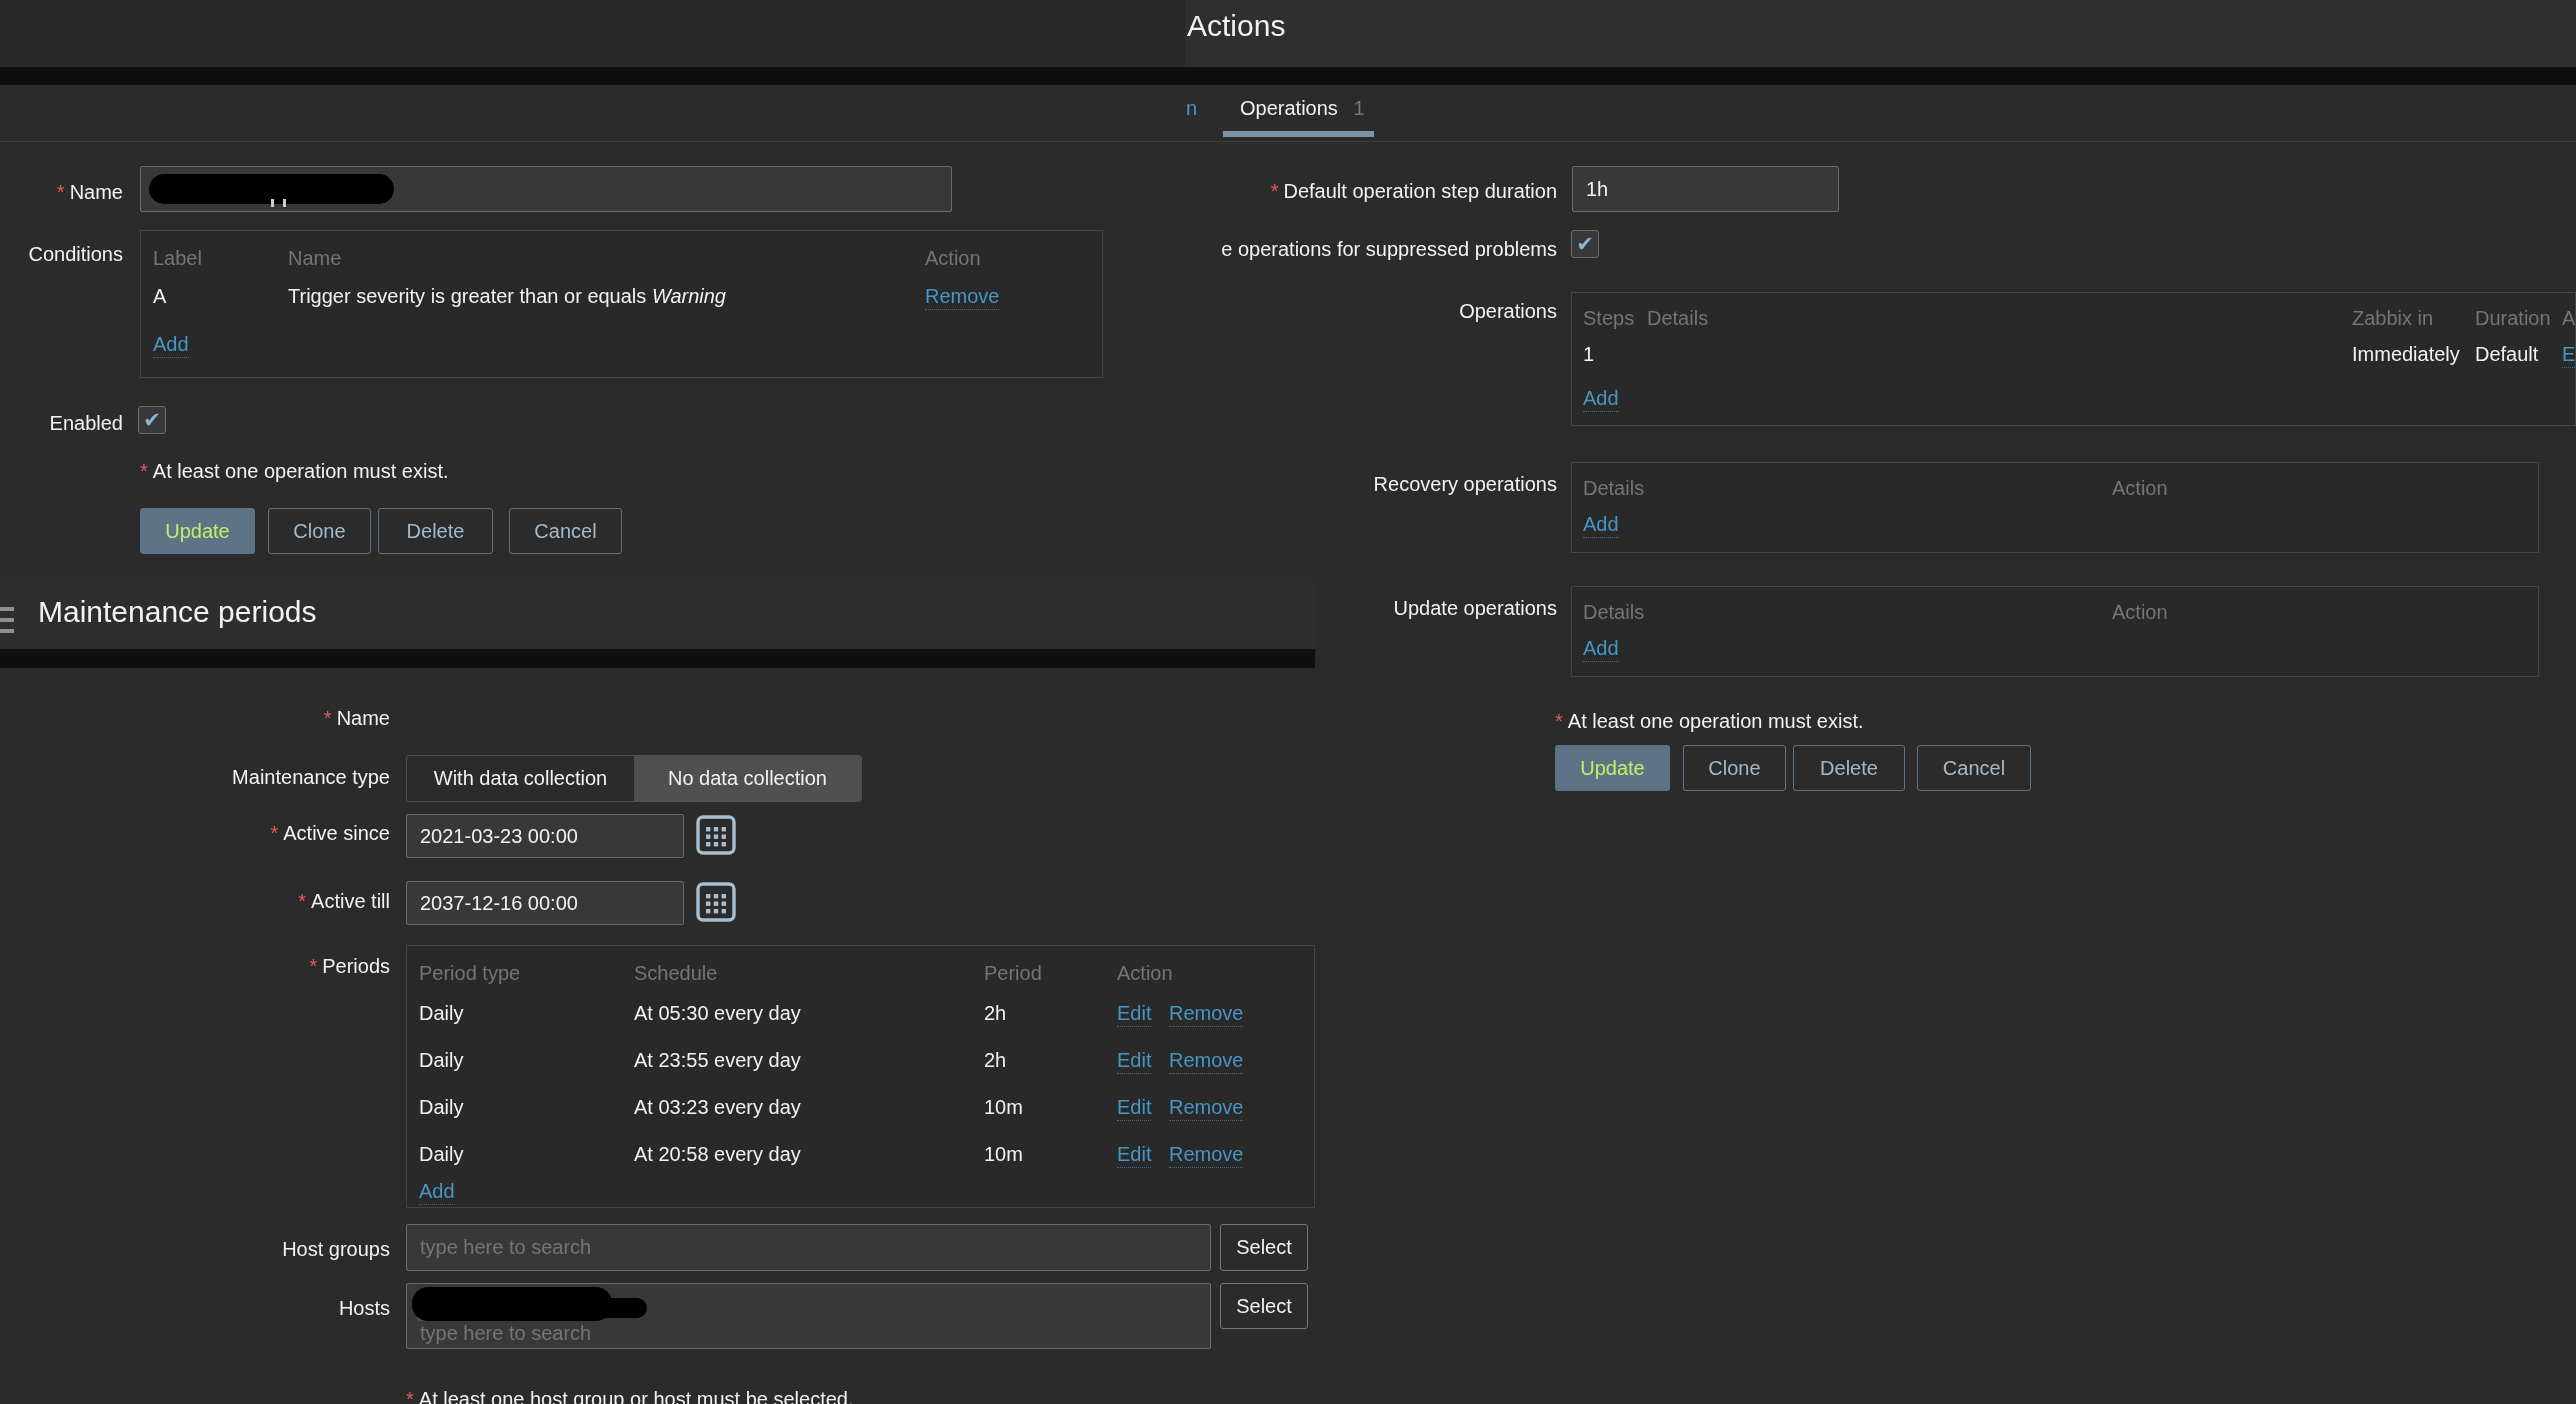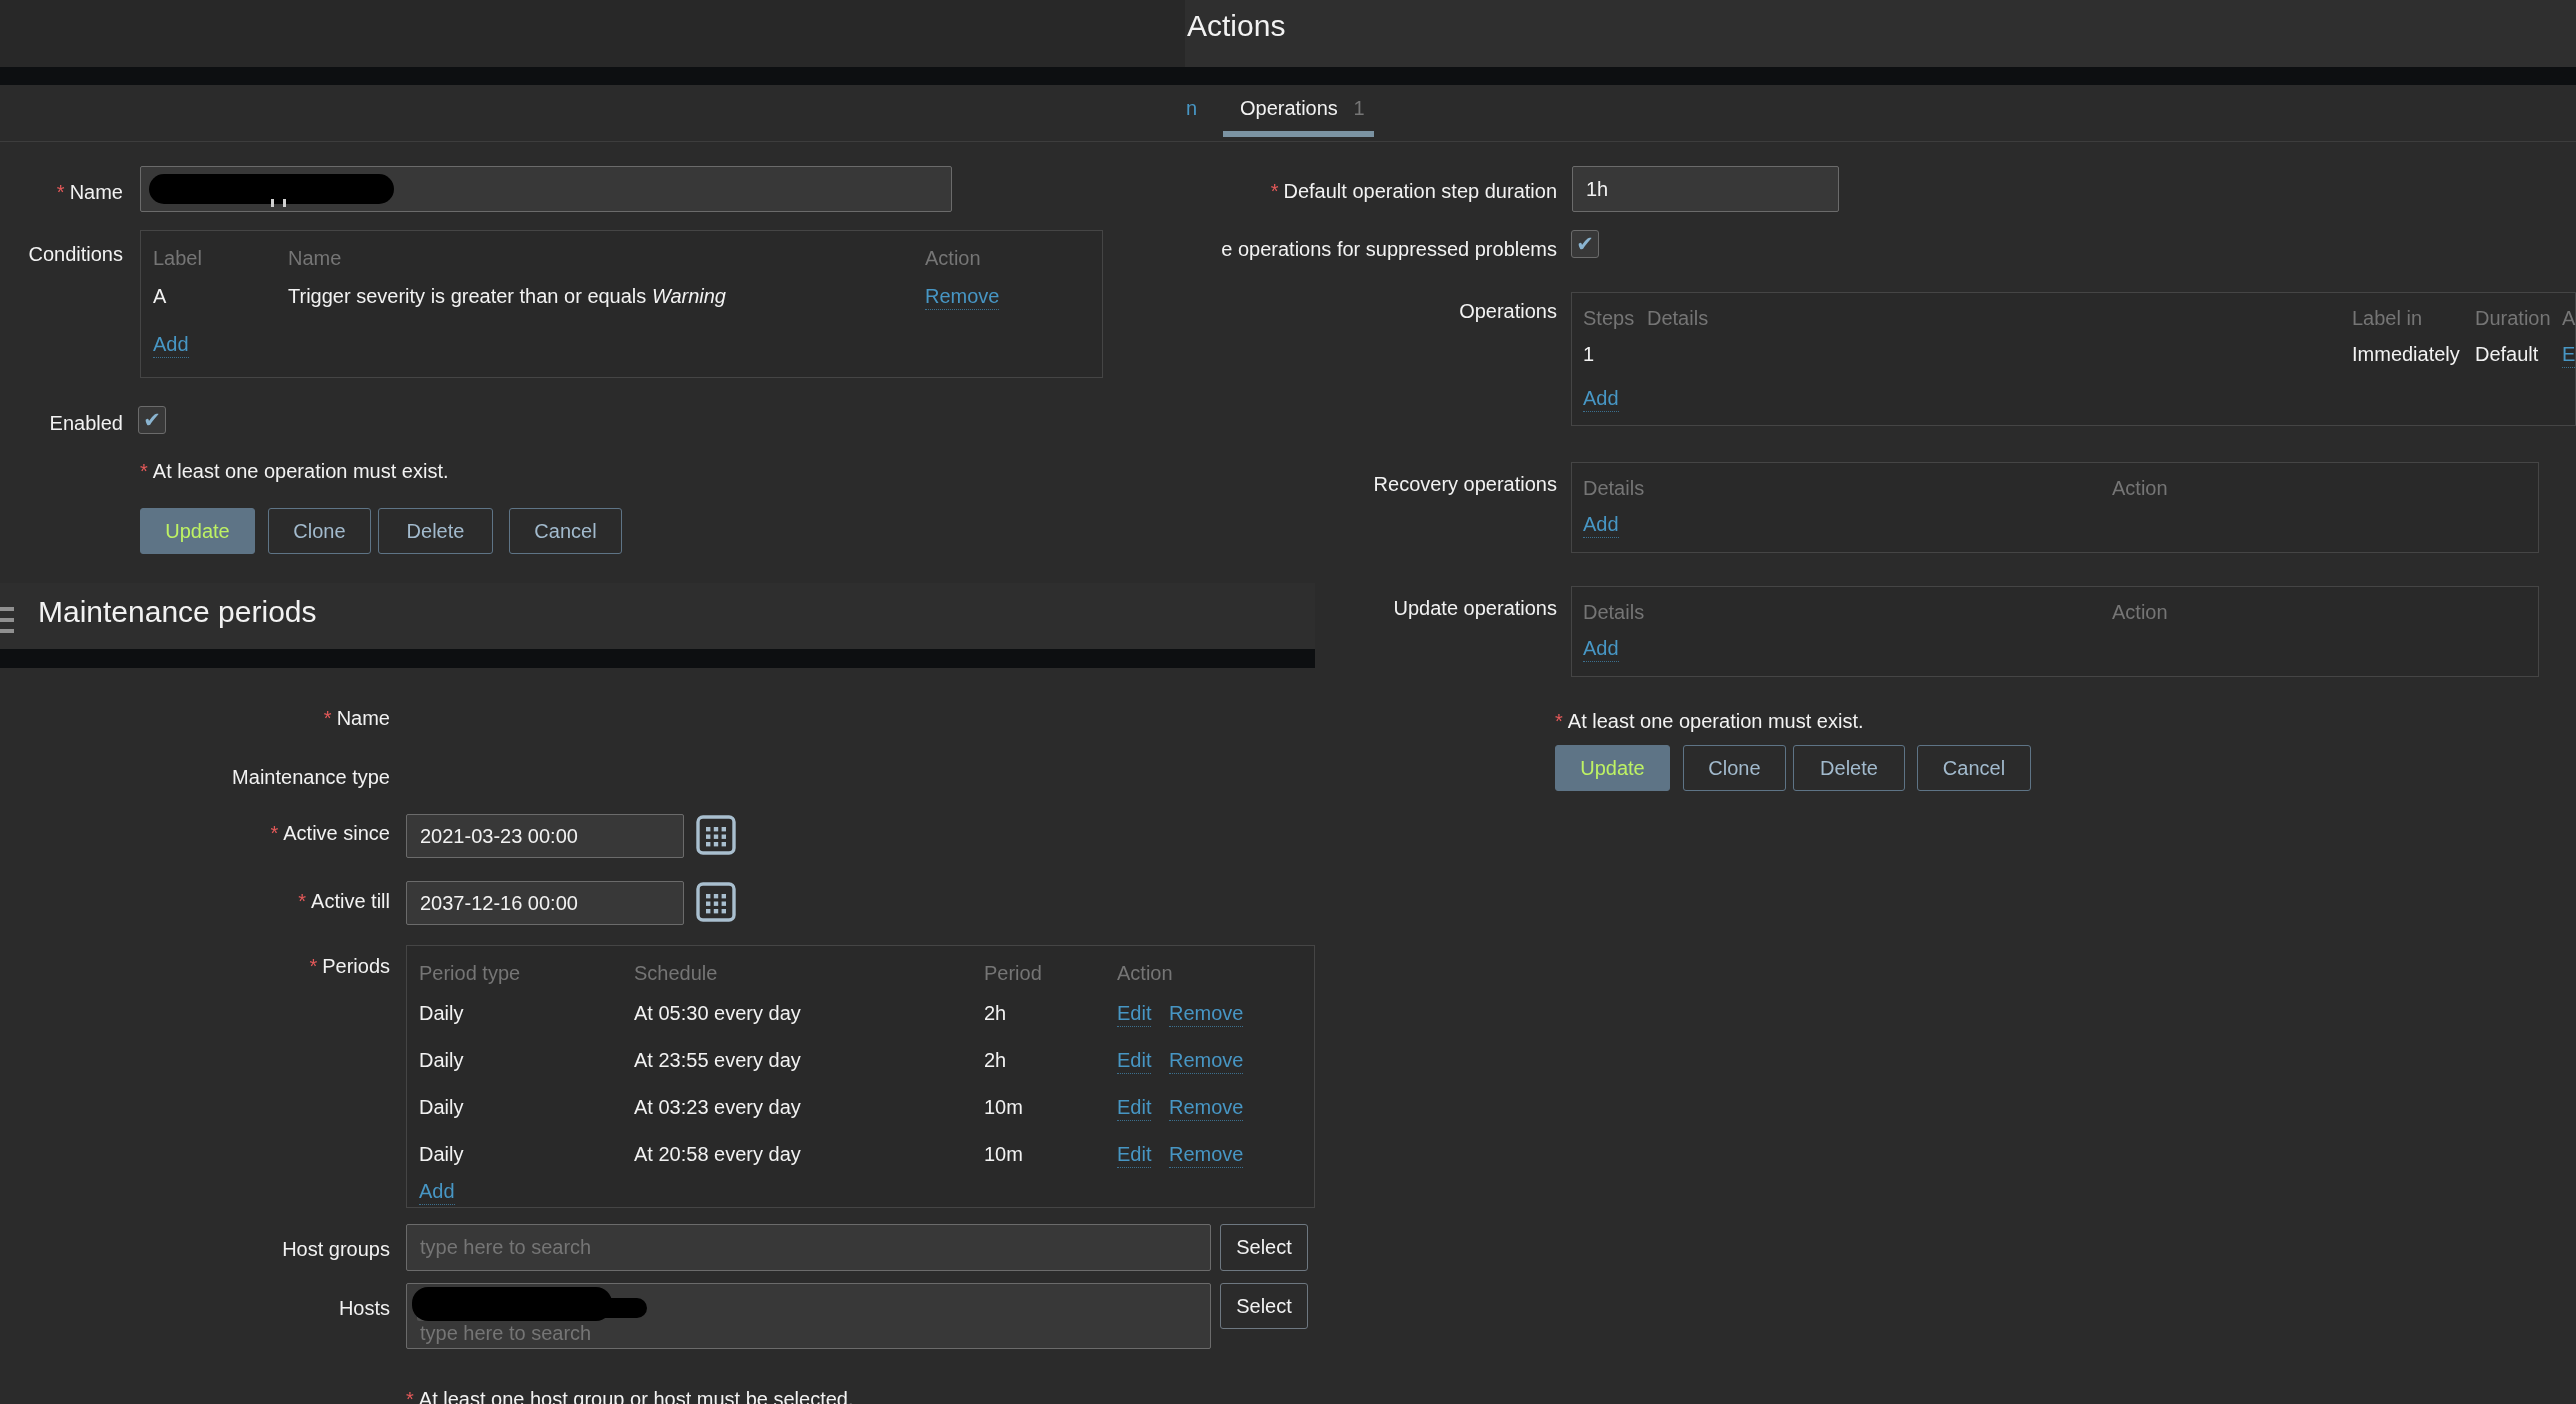--- a/index.html
+++ b/index.html
@@ -97,21 +97,21 @@
 
   <div class="lbl" style="left:1180px;top:238px;width:377px;"><span>e operations for suppressed problems</span></div>
   <div class="checkbox" style="left:1571px;top:230px;">
     <span>✔</span>
   </div>
 
   <div class="lbl" style="left:1180px;top:300px;width:377px;"><span>Operations</span></div>
   <div class="box" style="left:1571px;top:292px;width:1005px;height:134px;">
     <span class="cell muted" style="left:11px;top:14px;">Steps</span>
     <span class="cell muted" style="left:75px;top:14px;">Details</span>
-    <span class="cell muted" style="left:780px;top:14px;">Label in</span>
+    <span class="cell muted" style="left:780px;top:14px;">Zabbix in</span>
     <span class="cell muted" style="left:903px;top:14px;">Duration</span>
     <span class="cell muted" style="left:990px;top:14px;">A</span>
     <span class="cell" style="left:11px;top:50px;">1</span>
     <span class="cell" style="left:780px;top:50px;">Immediately</span>
     <span class="cell" style="left:903px;top:50px;">Default</span>
     <span class="cell link" style="left:990px;top:50px;">E</span>
     <span class="cell link" style="left:11px;top:94px;">Add</span>
   </div>
 
   <div class="lbl" style="left:1180px;top:473px;width:377px;"><span>Recovery operations</span></div>
@@ -144,20 +144,24 @@
     <div class="bar" style="left:0;top:35px;width:14px;height:4px;"></div>
     <div class="bar" style="left:0;top:46px;width:14px;height:4px;"></div>
     <div class="abs title" style="left:38px;top:12px;">Maintenance periods</div>
     <div class="abs" style="left:0;top:66px;width:1315px;height:19px;background:#0d0f11;"></div>
 
     <div class="lbl" style="left:0;top:124px;width:390px;">
       <span class="req">*</span><span>Name</span>
     </div>
 
     <div class="lbl" style="left:0;top:183px;width:390px;"><span>Maintenance type</span></div>
+    <div class="seg" style="left:406px;top:172px;height:47px;">
+      <div class="opt" style="width:227px;">With data collection</div>
+      <div class="opt sel" style="width:227px;">No data collection</div>
+    </div>
 
     <div class="lbl" style="left:0;top:239px;width:390px;">
       <span class="req">*</span><span>Active since</span>
     </div>
     <div class="input" style="left:406px;top:231px;width:278px;height:44px;">
       <span>2021-03-23 00:00</span>
     </div>
     <div class="abs" style="left:696px;top:231px;">
       <svg width="40" height="42" viewBox="0 0 40 42">
         <rect x="2" y="3" width="36" height="36" rx="5" fill="none" stroke="#a9bfcf" stroke-width="3.4"></rect>

